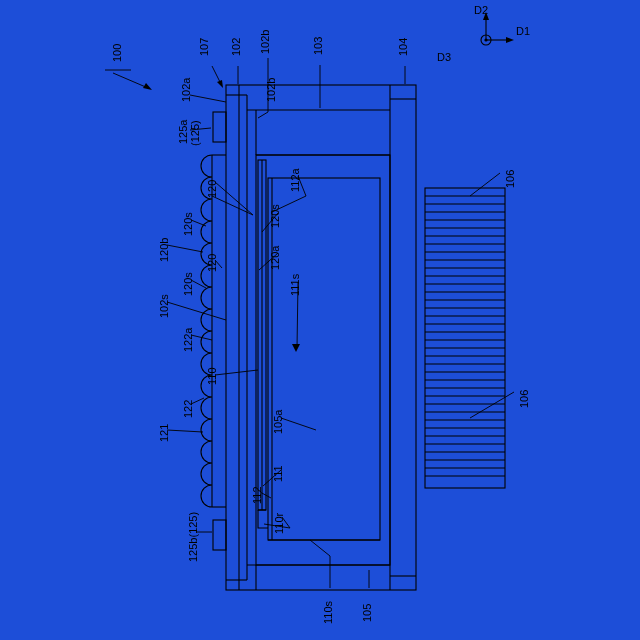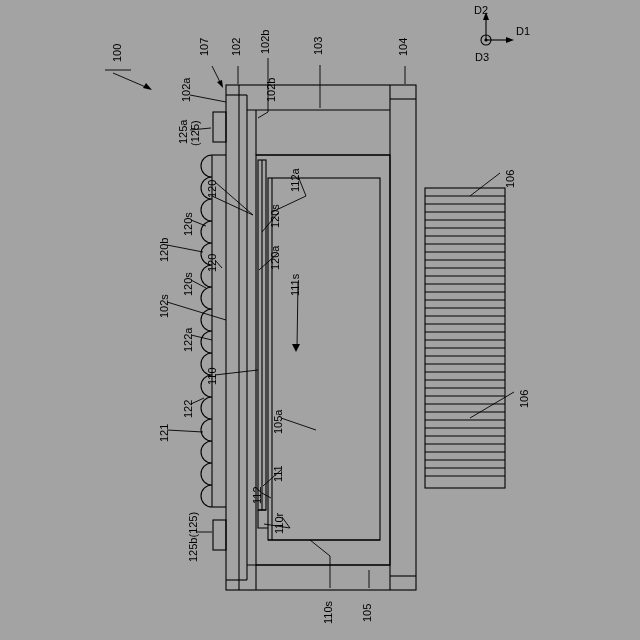--- a/index.html
+++ b/index.html
@@ -7,21 +7,21 @@
     padding: 0;
     background: #ffffff;
   }
   body {
     font-family: "Liberation Sans", sans-serif;
   }
   #stage {
     position: relative;
     width: 640px;
     height: 640px;
-    background: #a3a3a3;
+    background: #1d4ed8;
     overflow: hidden;
   }
   #figure {
     position: absolute;
     left: 0;
     top: 0;
     width: 640px;
     height: 640px;
   }
   .lbl {
@@ -260,15 +260,15 @@
   <div class="lbl rot" style="left:159px; top:442px;">121</div>
   <div class="lbl rot" style="left:273px; top:482px;">111</div>
   <div class="lbl rot" style="left:252px; top:504px;">112</div>
   <div class="lbl rot" style="left:188px; top:562px;">125b(125)</div>
   <div class="lbl rot" style="left:274px; top:534px;">110r</div>
   <div class="lbl rot" style="left:323px; top:624px;">110s</div>
   <div class="lbl rot" style="left:362px; top:622px;">105</div>
 
   <div class="lbl" style="left:474px; top:5px;">D2</div>
   <div class="lbl" style="left:516px; top:26px;">D1</div>
-  <div class="lbl" style="left:475px; top:52px;">D3</div>
+  <div class="lbl" style="left:437px; top:52px;">D3</div>
 
 </div>
 
 </body></html>

